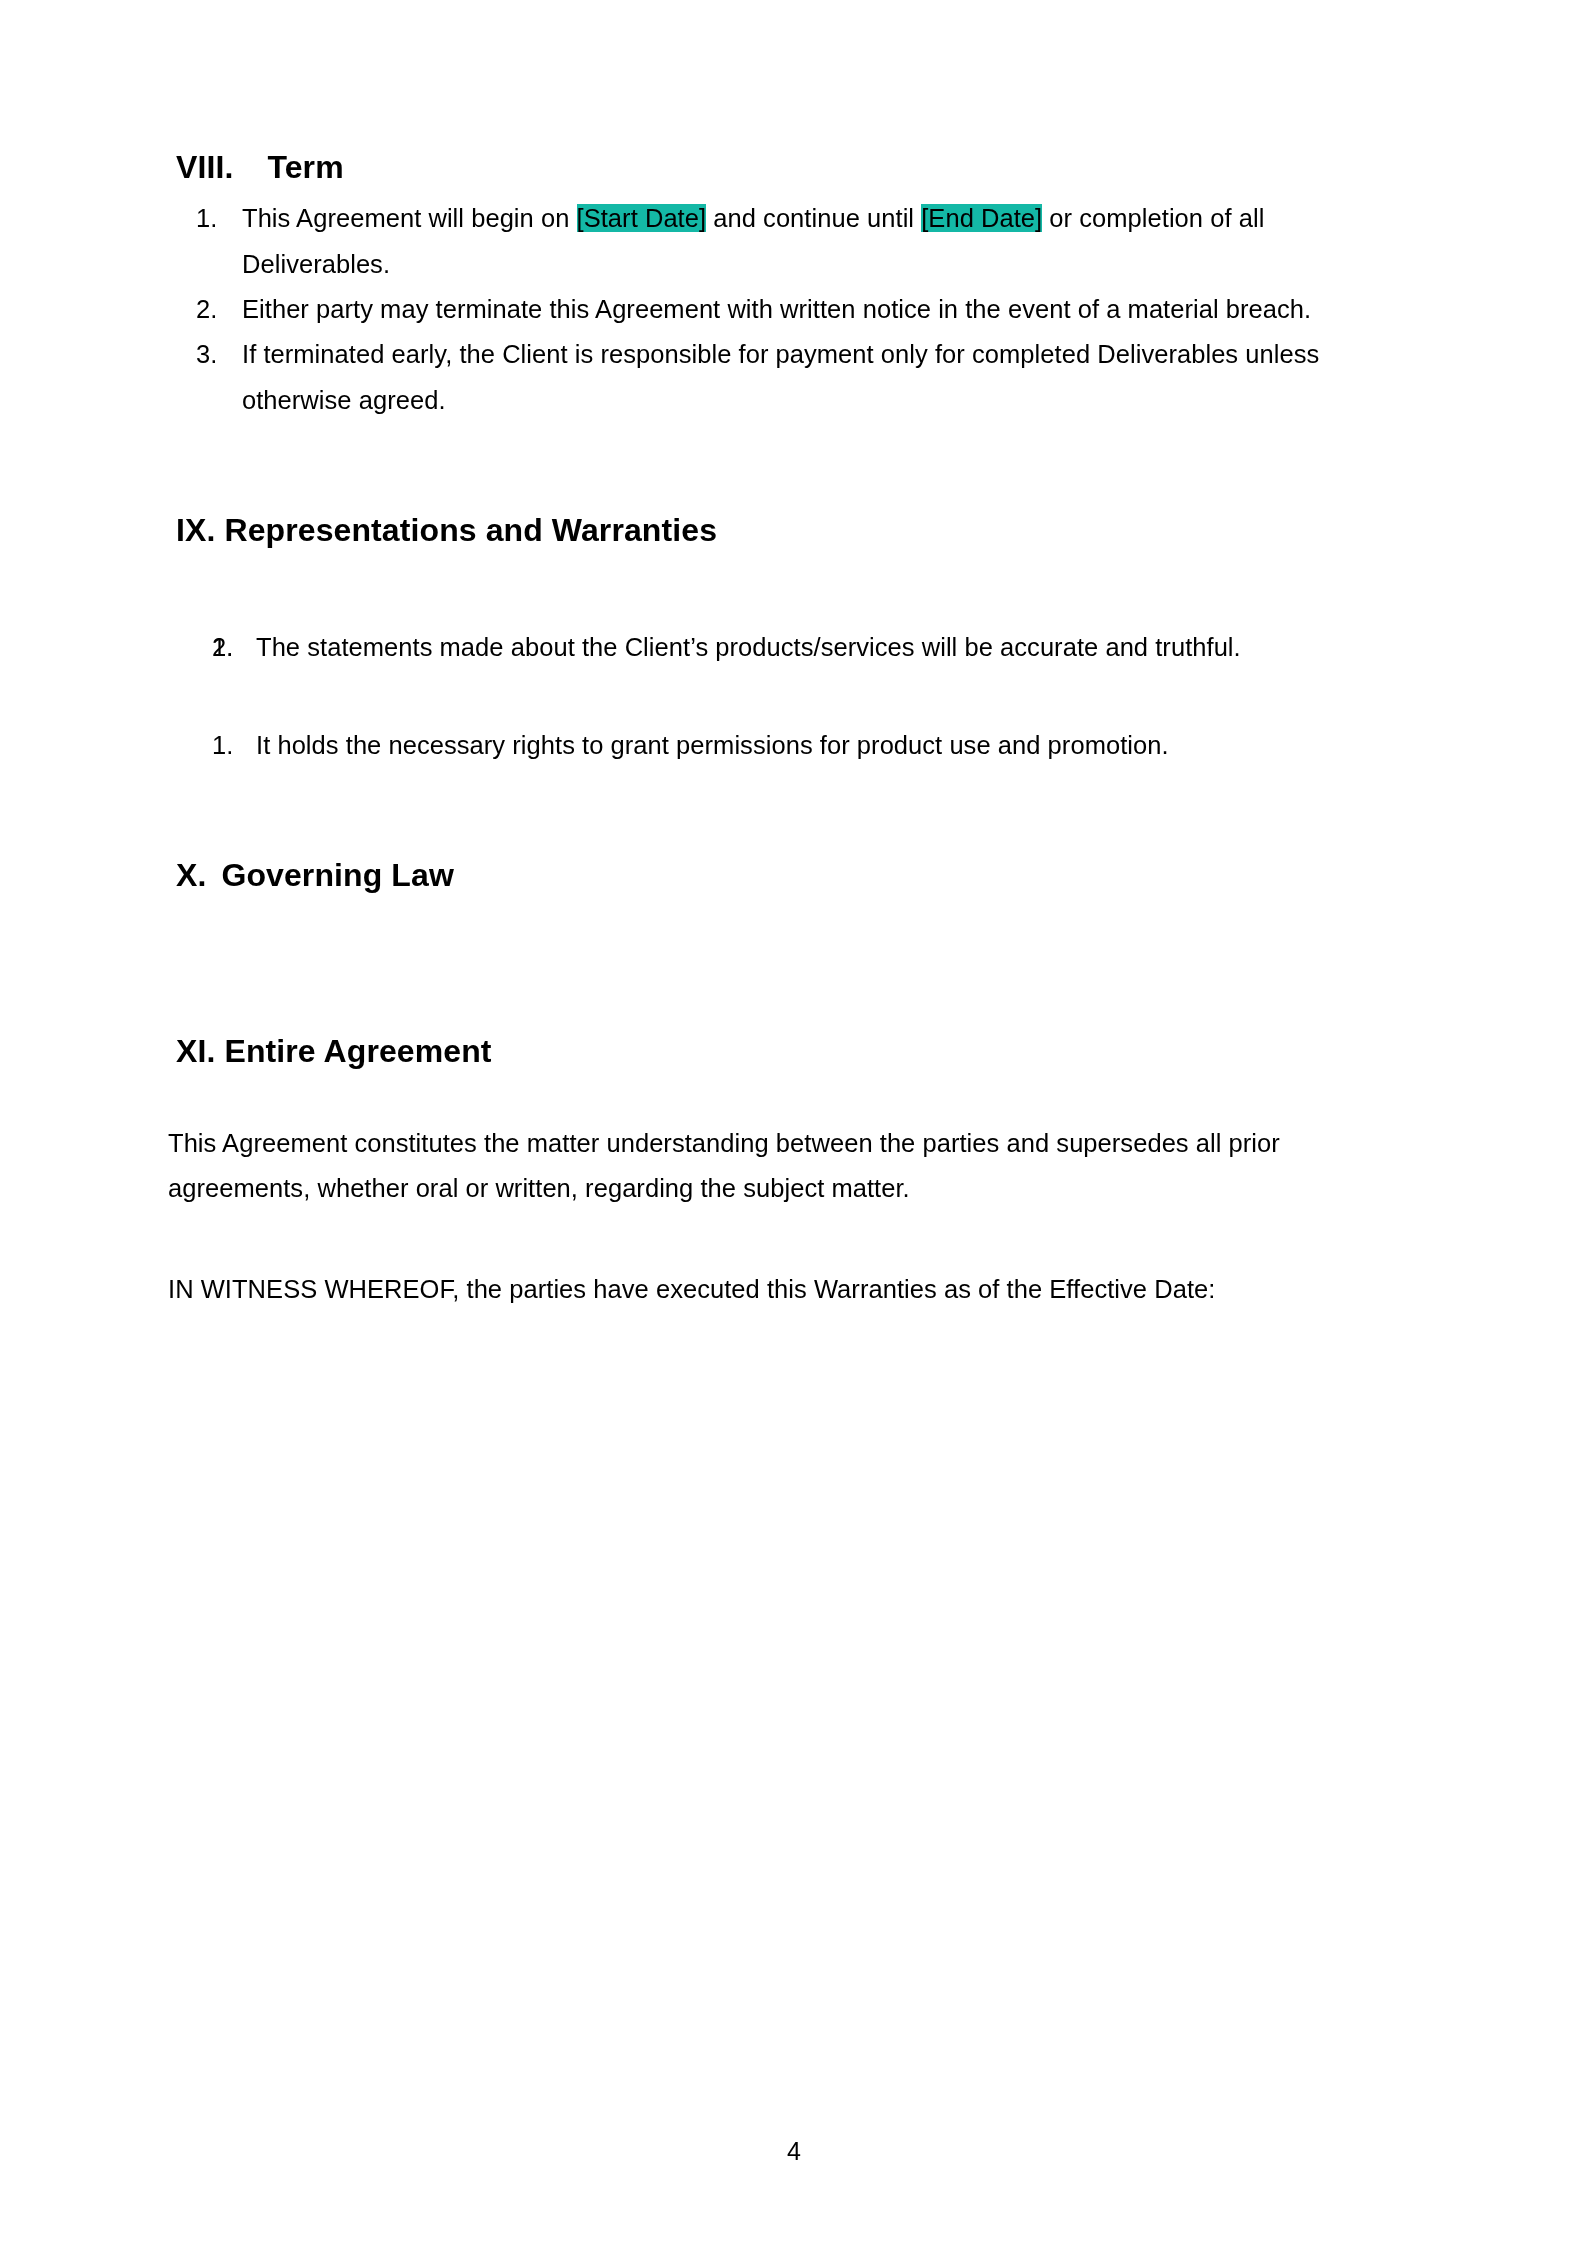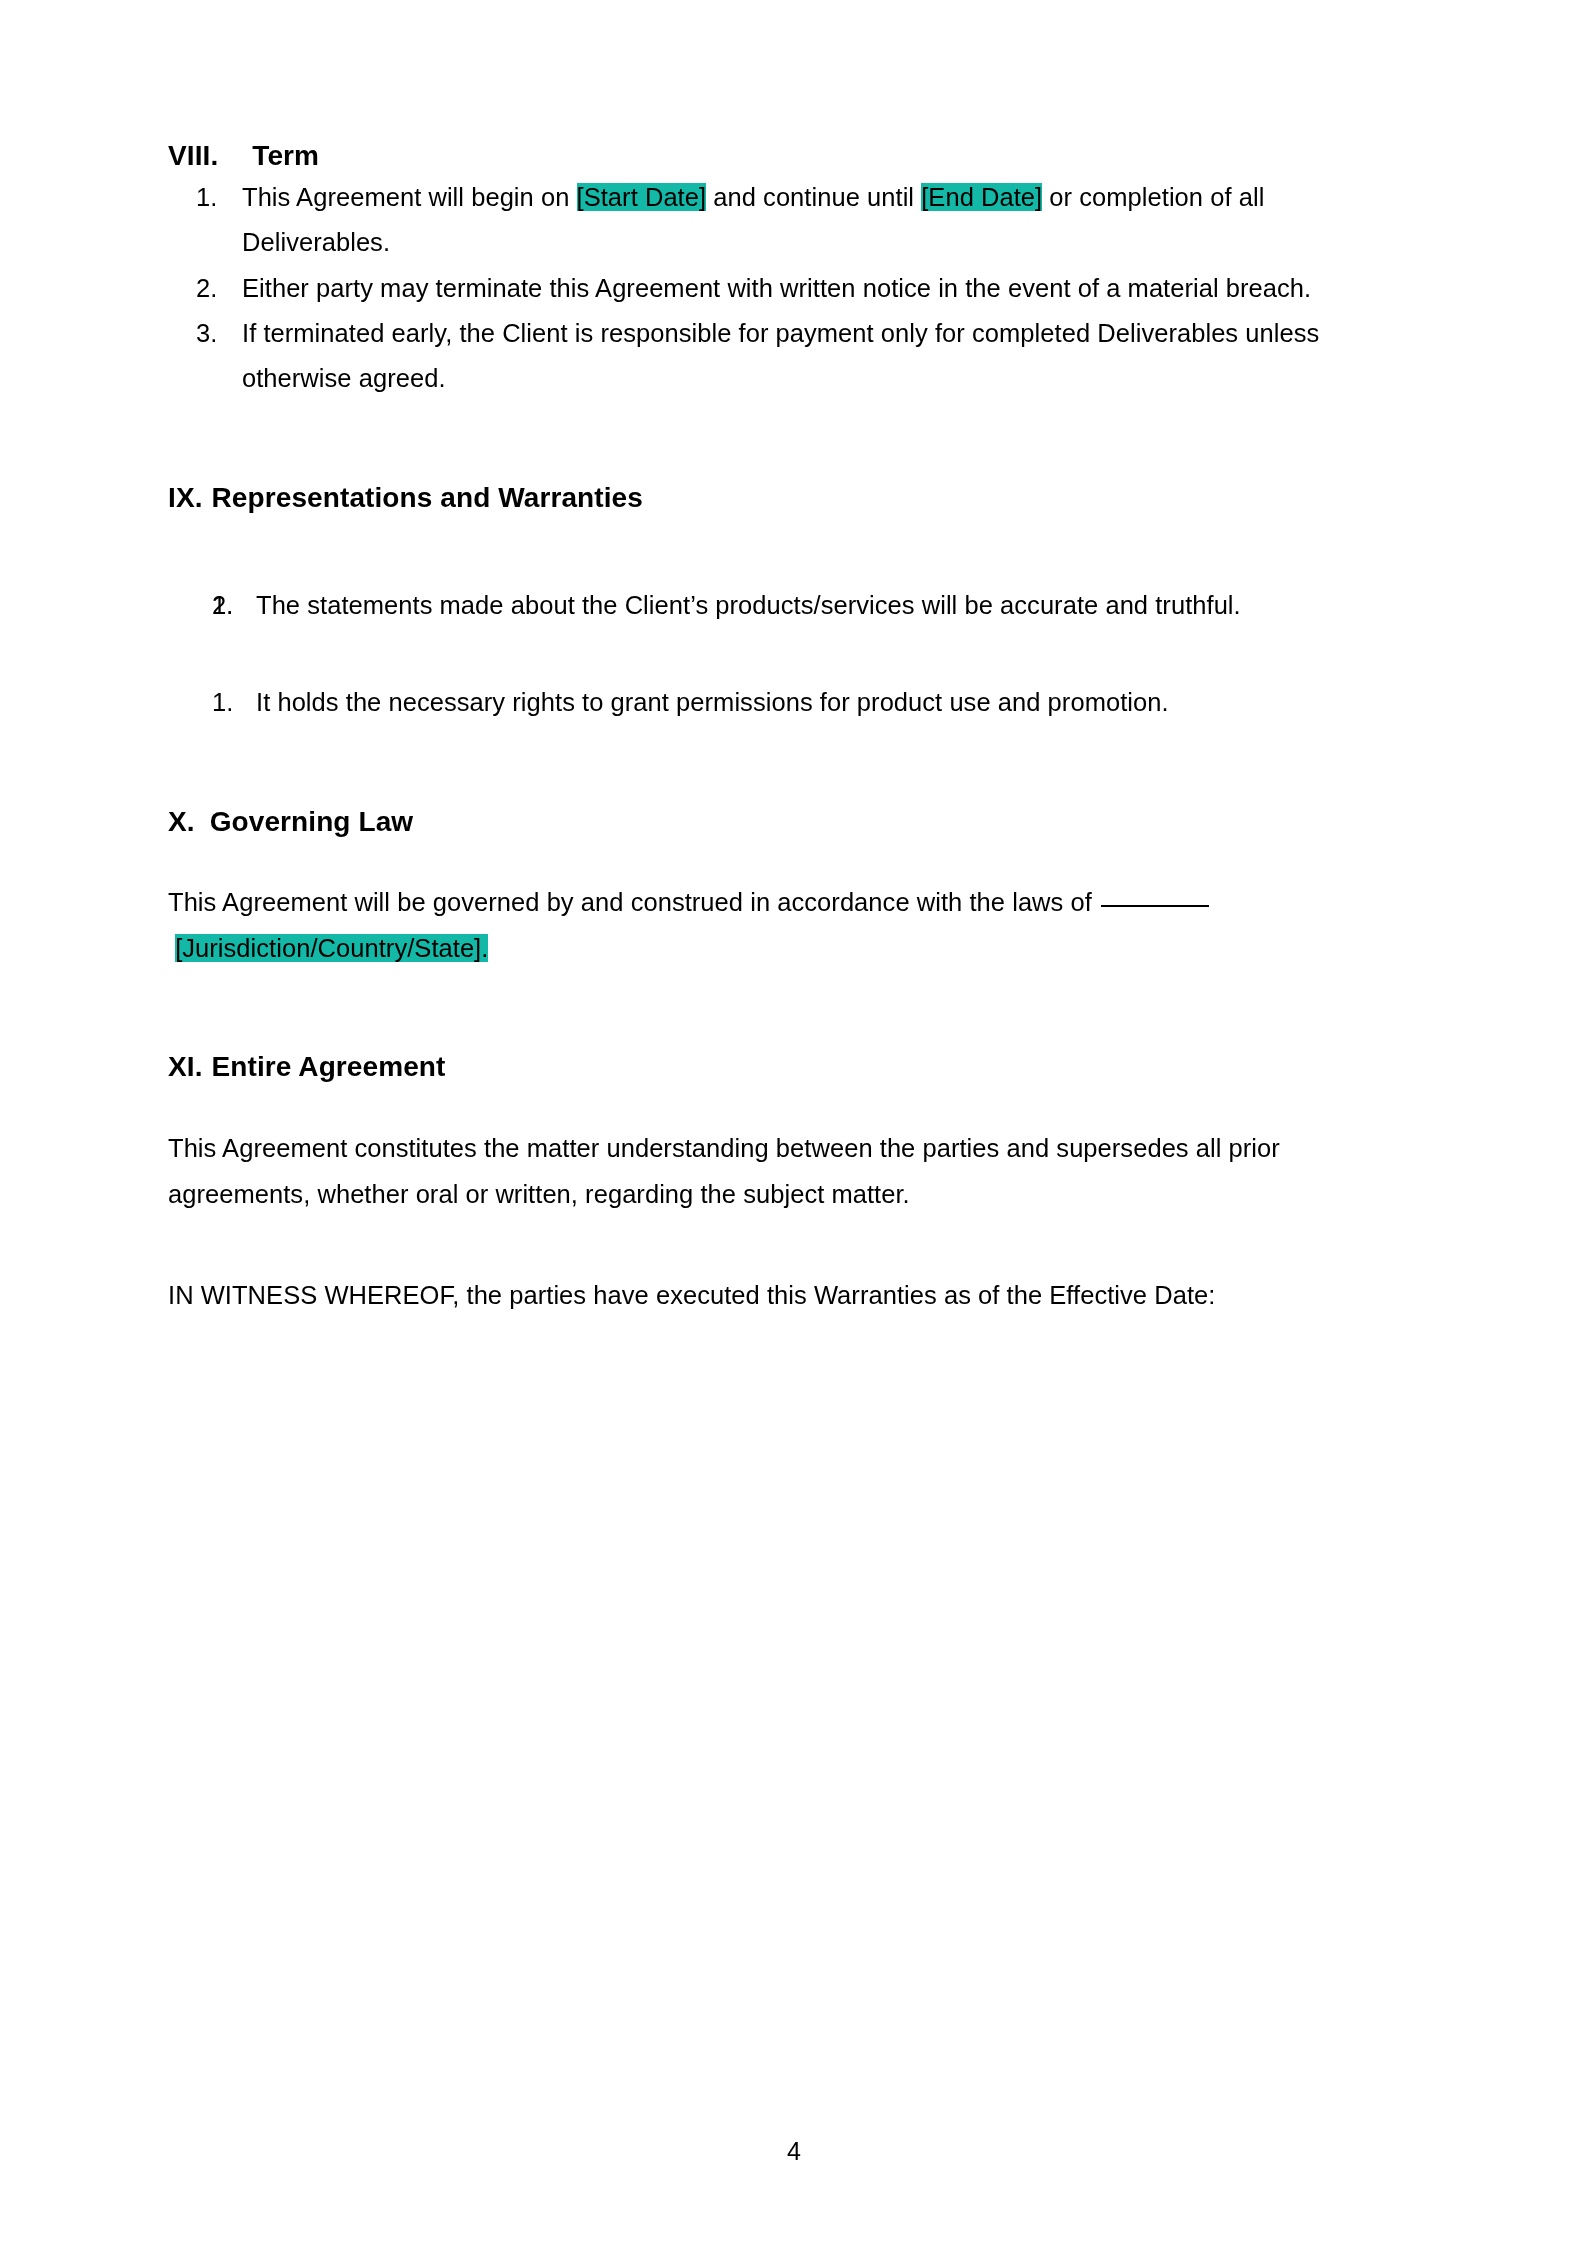--- a/index.html
+++ b/index.html
@@ -19,24 +19,24 @@
     box-sizing: border-box;
     overflow: hidden;
   }
   .content {
     position: absolute;
     left: 168px;
     top: 138px;
     width: 1235px;
   }
   h2.section-heading {
-    font-size: 28px;
+    font-size: 32px;
     font-weight: bold;
     line-height: 1.32;
-    margin: 0;
+    margin: 8px;
     letter-spacing: 0.1px;
   }
   .heading-num {
     display: inline-block;
   }
   .heading-gap-wide { display: inline-block; width: 34px; }
   .heading-gap-small { display: inline-block; width: 9px; }
   .heading-gap-med { display: inline-block; width: 15px; }
 
   p.body-text {
@@ -148,21 +148,20 @@
     </ol>
 
     <div class="spacer-xl"></div>
 
     <h2 class="section-heading">
       <span class="heading-num">X.</span><span class="heading-gap-med"></span><span>Governing Law</span>
     </h2>
 
     <div class="spacer-md"></div>
 
-    <p class="body-text"><span>This Agreement will be governed by and construed in accordance with the laws of </span><span class="blank-line"></span><span>&nbsp;</span><span class="hl">[Jurisdiction/Country/State].</span></p>
 
     <div class="spacer-xl"></div>
 
     <h2 class="section-heading">
       <span class="heading-num">XI.</span><span class="heading-gap-small"></span><span>Entire Agreement</span>
     </h2>
 
     <div class="spacer-md"></div>
 
     <p class="body-text">This Agreement constitutes the matter understanding between the parties and supersedes all prior agreements, whether oral or written, regarding the subject matter.</p>

